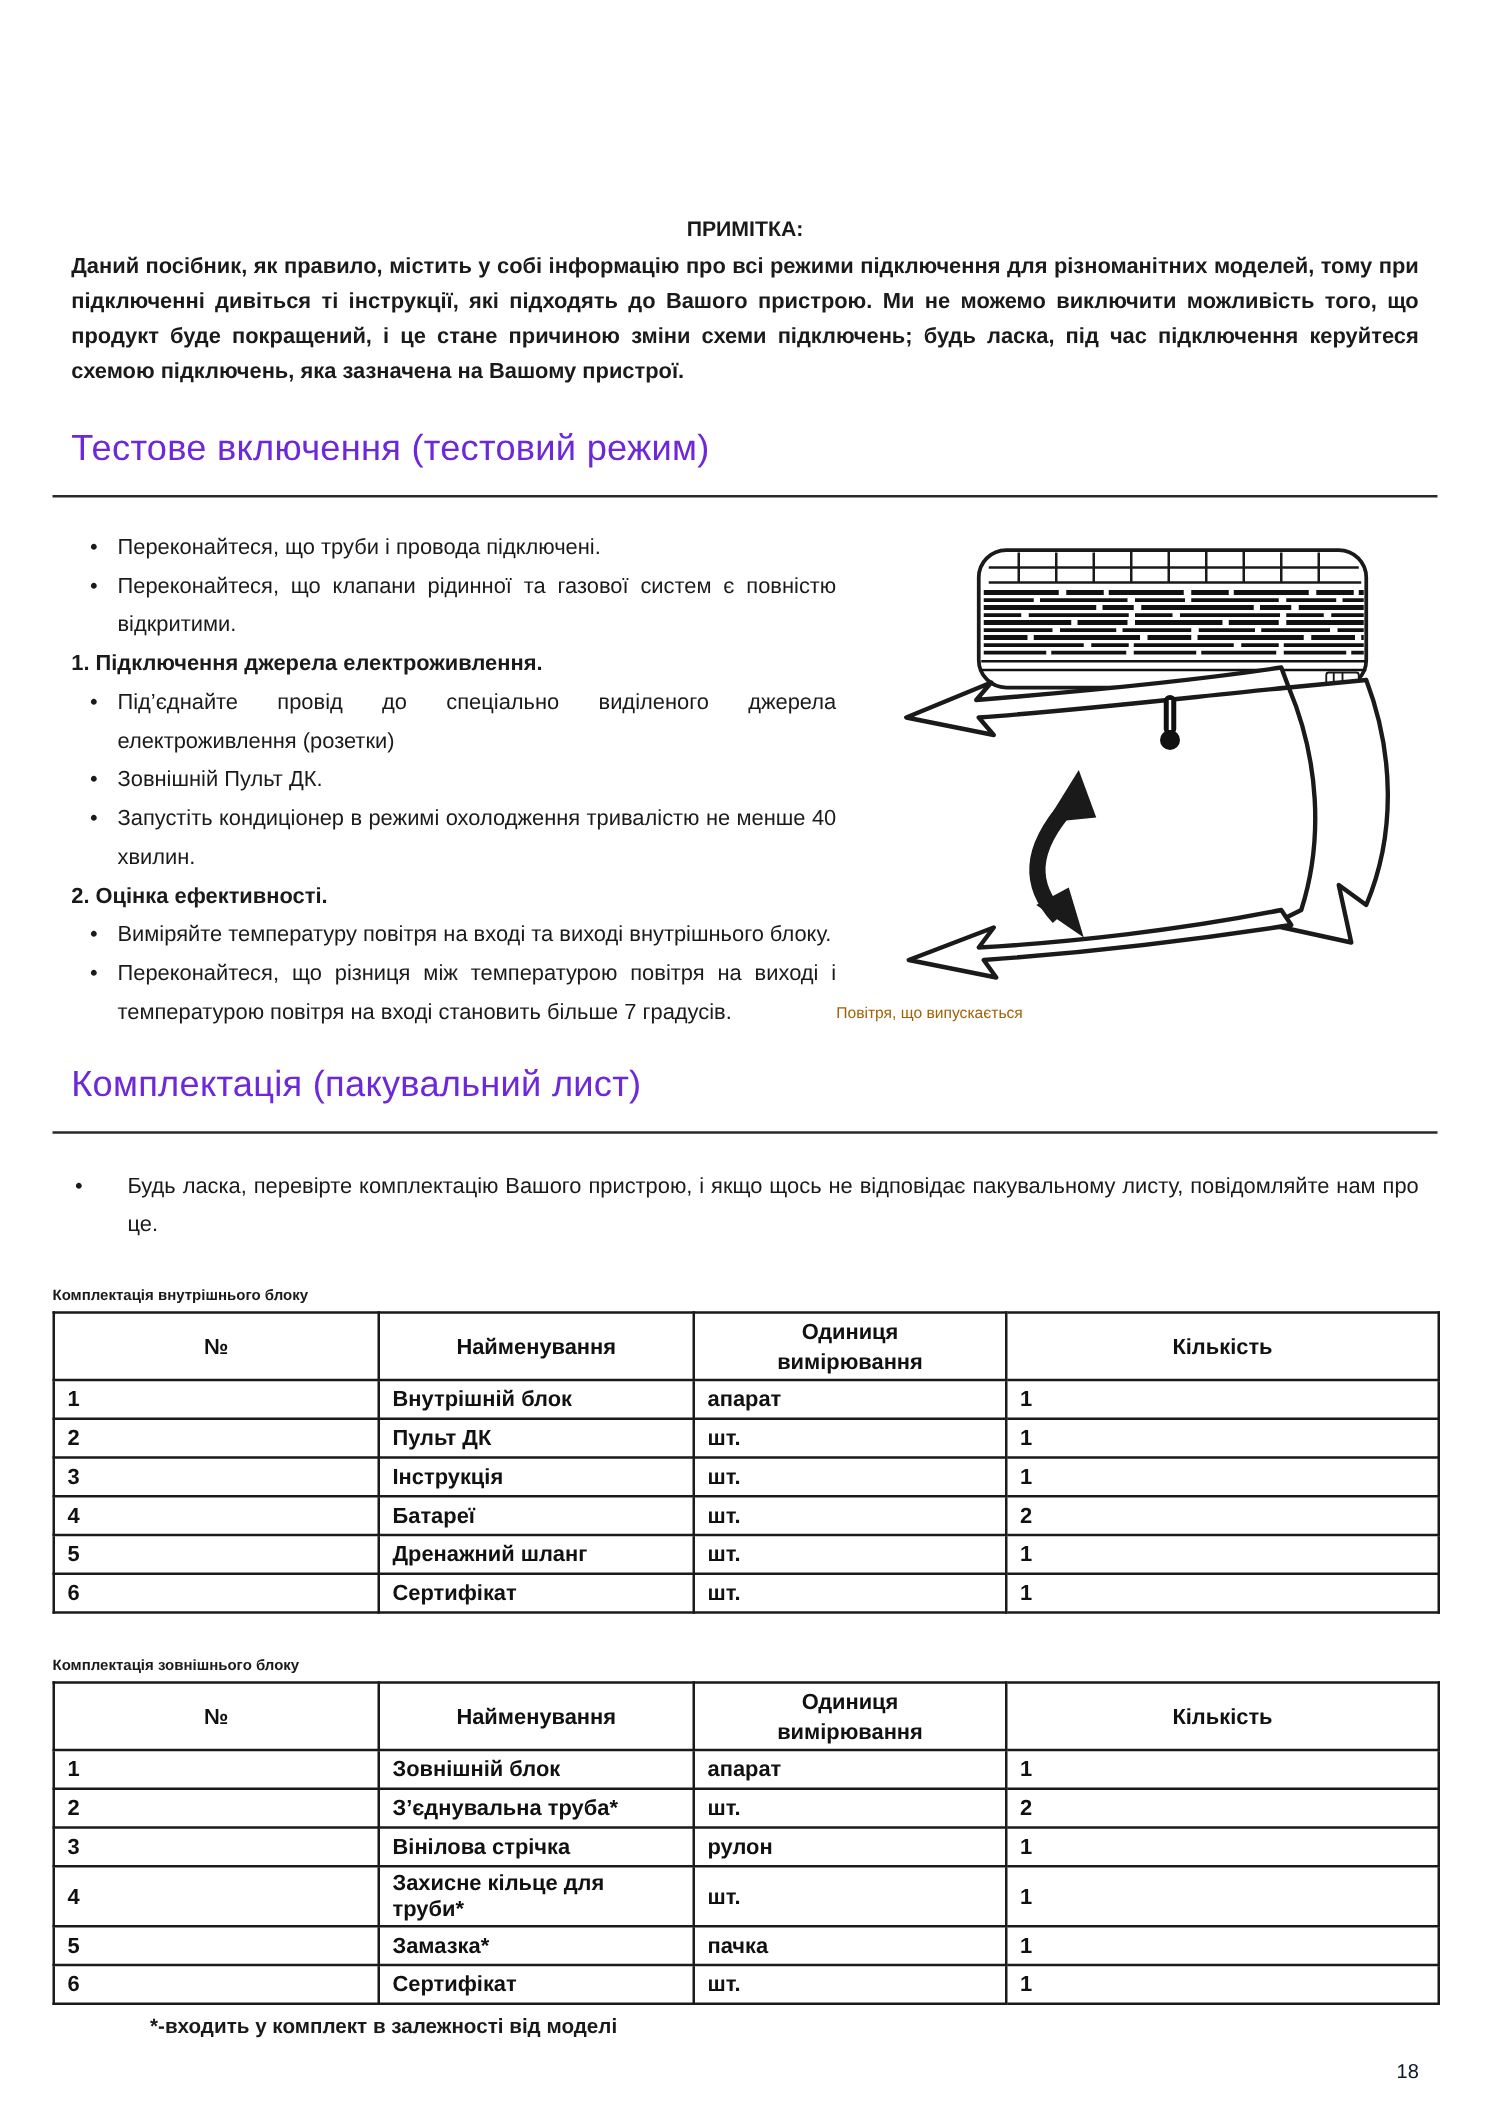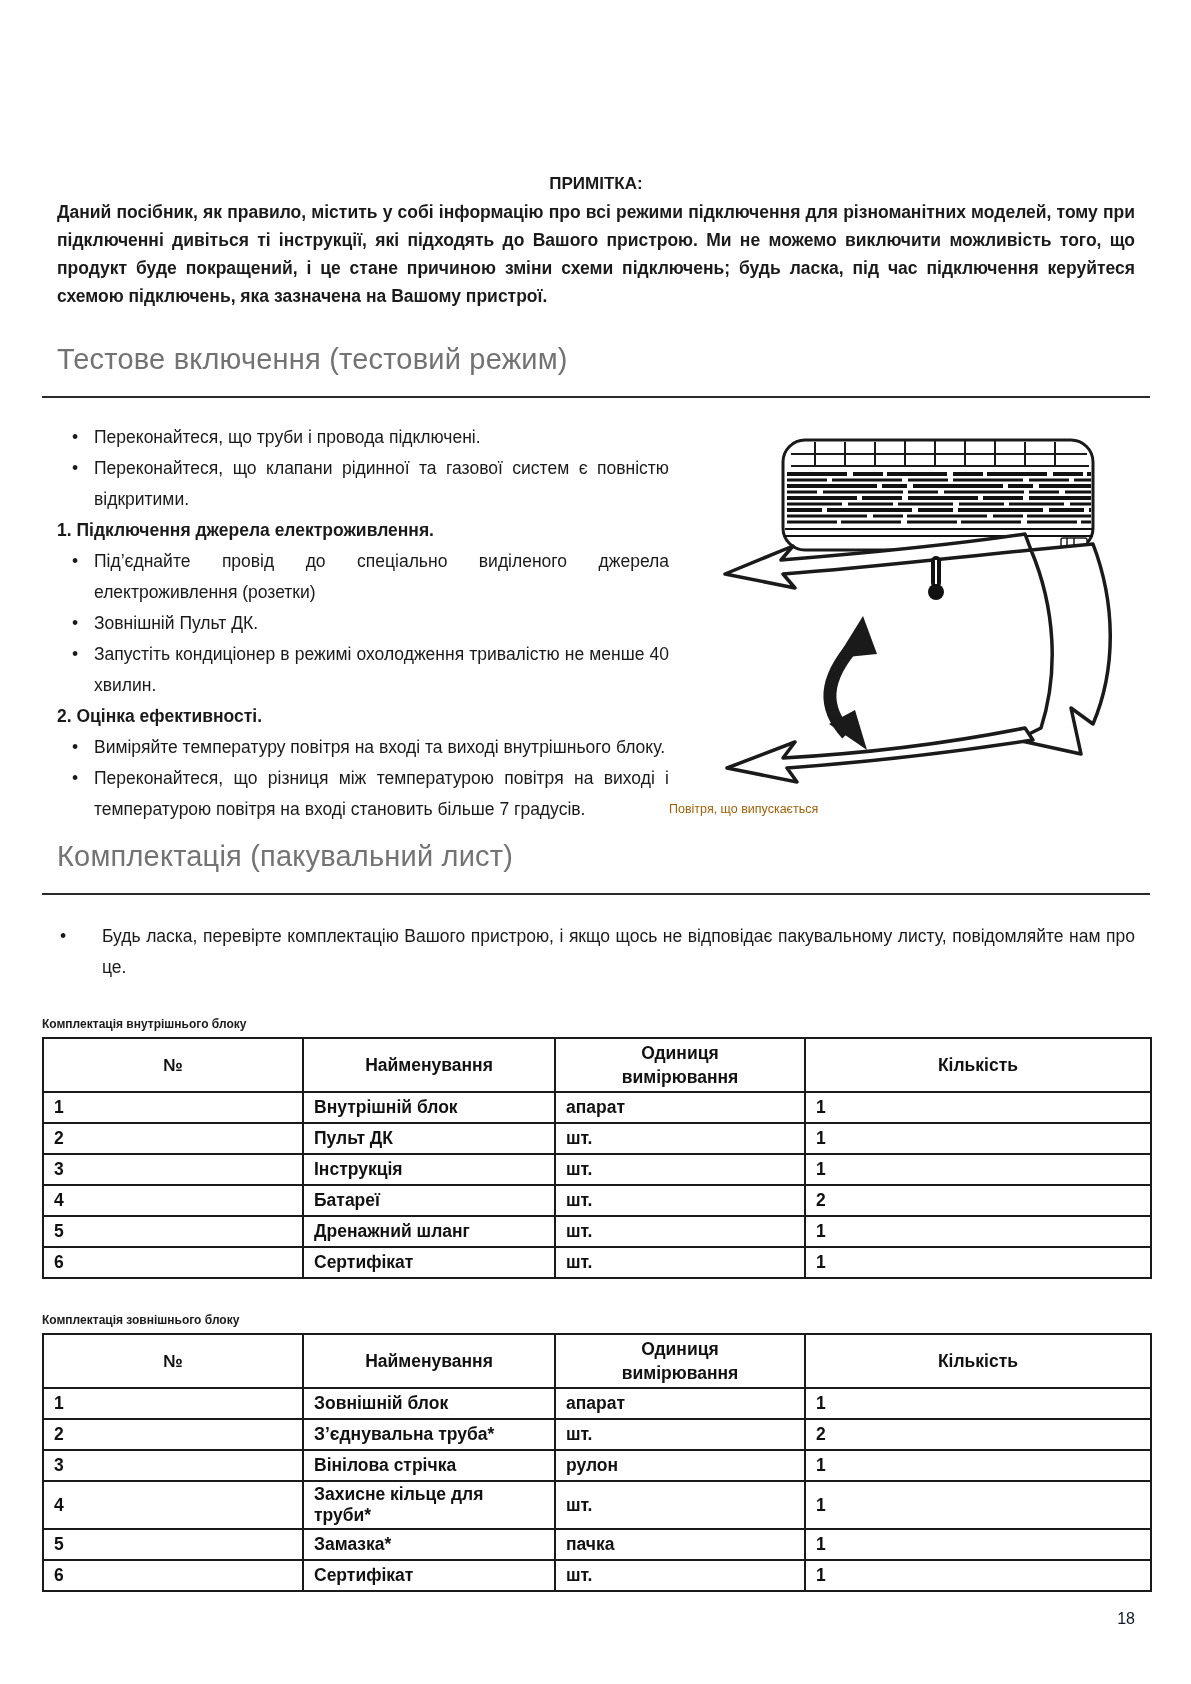--- a/index.html
+++ b/index.html
@@ -13,21 +13,21 @@
   }
   .page { padding:170px 56px 0 57px; }
 
   
   .note-title { font-weight:bold; font-size:17px; line-height:28px;text-align:center; }
   .note-body  { font-weight:bold; font-size:17.5px; line-height:28px; text-align:justify; }
 
   
   .section-heading {
     font-size:29px; font-weight:400; letter-spacing:0.2px;
-    margin-top:32px; line-height:34px; color:#737373;
+    margin-top:32px; line-height:34px; color:#6d28d9;
   }
   .rule {
     border:none; border-top:2px solid #2a2a2a;
     margin:20px 0 0 -15px; width:1108px;
   }
 
   
   .twocol { display:flex; margin-top:24px; }
   .col-left { width:612px; flex:0 0 612px; }
   .col-right { flex:1; position:relative; }
@@ -166,21 +166,21 @@
             <path d="M 160,212 C 128,248 128,276 152,302" fill="none" stroke="#1a1a1a" stroke-width="13"></path>
             <polygon points="142,226 168,184 182,222"></polygon>
             <polygon points="134,292 172,318 160,278"></polygon>
           </g>
         </svg>
       </div>
       <div class="figure-caption">Повітря, що випускається</div>
     </div>
   </div>
 
-  <div class="section-heading" style="margin-top:14px;">Комплектація (пакувальний лист)</div>
+  <div class="section-heading" style="margin-top:26px;">Комплектація (пакувальний лист)</div>
   <hr class="rule">
 
   <div class="intro-li">
     <span class="marker">•</span>
     <span class="txt">Будь ласка, перевірте комплектацію Вашого пристрою, і якщо щось не відповідає пакувальному листу, повідомляйте нам про це.</span>
   </div>
 
   <div class="table-title">Комплектація внутрішнього блоку</div>
   <table class="pack">
     <colgroup>
@@ -288,15 +288,16 @@
         </tr>
       <tr>
           <td>6</td>
           <td>Сертифікат</td>
           <td>шт.</td>
           <td>1</td>
         </tr>
     </tbody>
   </table>
 
+  <div class="footnote">*-входить у комплект в залежності від моделі</div>
 
   <div class="page-number">18</div>
 </div>
 
 </body></html>

